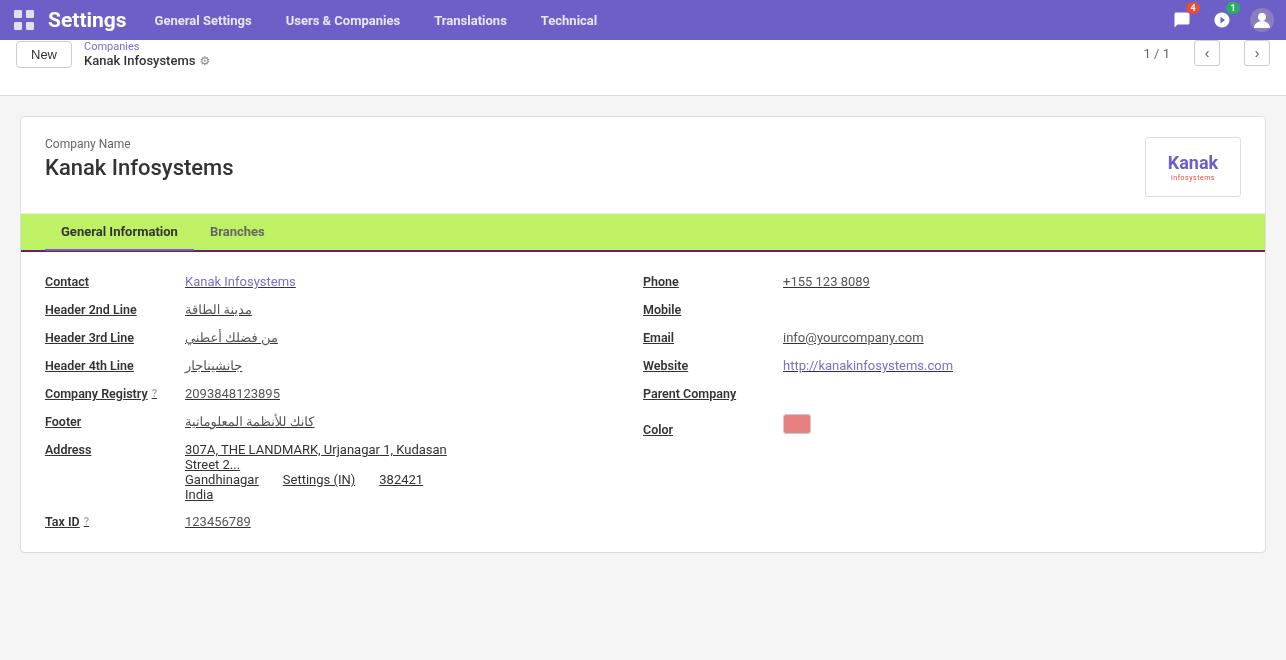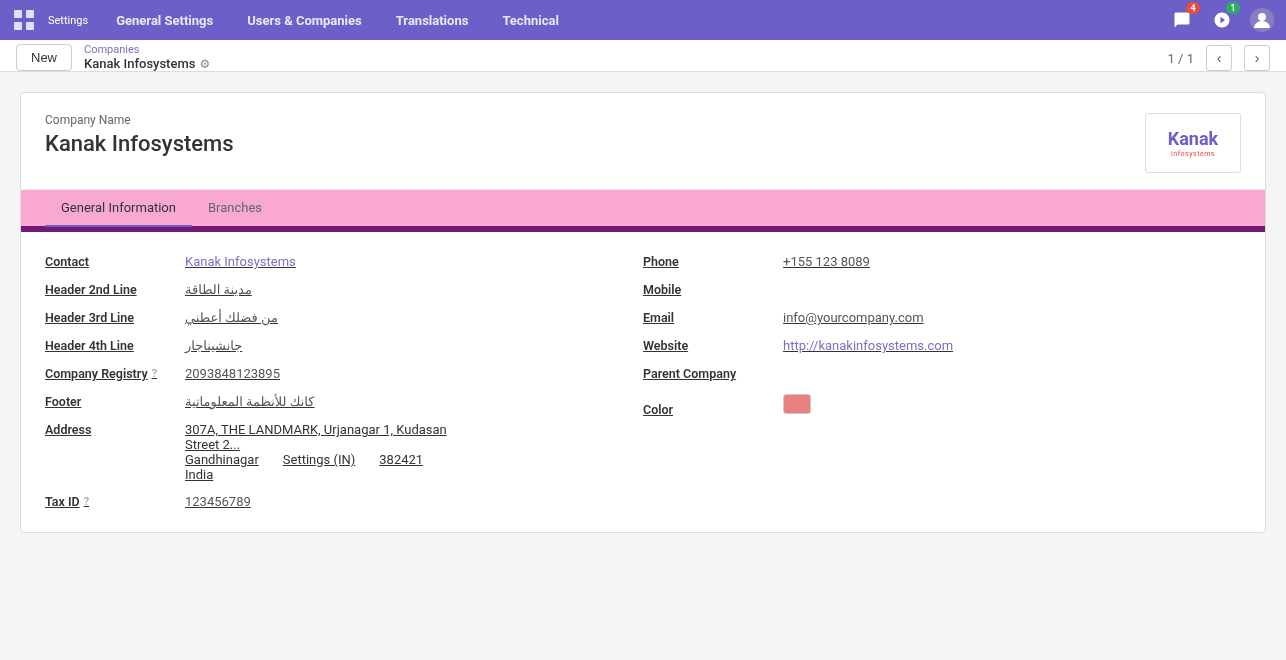--- a/index.html
+++ b/index.html
@@ -17,22 +17,22 @@
     .topnav-logo {
       display: flex;
       align-items: center;
       justify-content: center;
       width: 32px;
       height: 32px;
       margin-right: 8px;
     }
     .topnav-logo svg { width: 22px; height: 22px; }
     .topnav-brand {
-      font-size: 11px;
-      font-weight: 400;
+      font-size: 21px;
+      font-weight: 700;
       color: white;
       margin-right: 16px;
     }
     .topnav-menu {
       display: flex;
       align-items: center;
       gap: 10px;
       flex: 1;
       font-weight: bold;
     }
@@ -72,24 +72,24 @@
       min-width: 14px;
       text-align: center;
     }
     .badge-green { background: #27ae60; }
 
     
     .toolbar {
       background: white;
       border-bottom: 1px solid #ddd;
       display: flex;
-      align-items: flex-end;
+      align-items: flex-start;
       justify-content: space-between;
       padding: 0 16px;
-      height: 32px;
+      height: 56px;
     }
     .toolbar-left { display: flex; align-items: center; gap: 12px; }
     .new-btn {
       border: 1px solid #ccc;
       background: white;
       padding: 5px 14px;
       border-radius: 4px;
       cursor: pointer;
       font-size: 13px;
       font-weight: 500;
@@ -109,21 +109,21 @@
       font-weight: 500;
       color: #333;
       display: flex;
       align-items: center;
       gap: 4px;
     }
     .gear-icon { color: #888; font-size: 12px; cursor: pointer; }
     .toolbar-right {
       display: flex;
       align-items: center;
-      gap: 12px;
+      gap: 24px;
       color: #666;
       font-size: 13px;
     }
     .nav-arrow {
       width: 26px;
       height: 26px;
       border: 1px solid #ccc;
       background: white;
       border-radius: 3px;
       cursor: pointer;
@@ -184,23 +184,24 @@
     }
     .logo-infosystems {
       font-size: 7px;
       color: #e74c3c;
       letter-spacing: 0.5px;
     }
 
     
     .tabs {
       display: flex;
-      border-bottom: 6px solid #701a75;
+      border-bottom: 2px solid #701a75;
       padding: 0 24px;
-      background: #f9a8d4;
+      background: #bef264;
+      font-weight: bold;
     }
     .tab {
       padding: 10px 16px;
       cursor: pointer;
       font-size: 13px;
       color: #666;
       border-bottom: 2px solid transparent;
       margin-bottom: -1px;
     }
     .tab.active {

